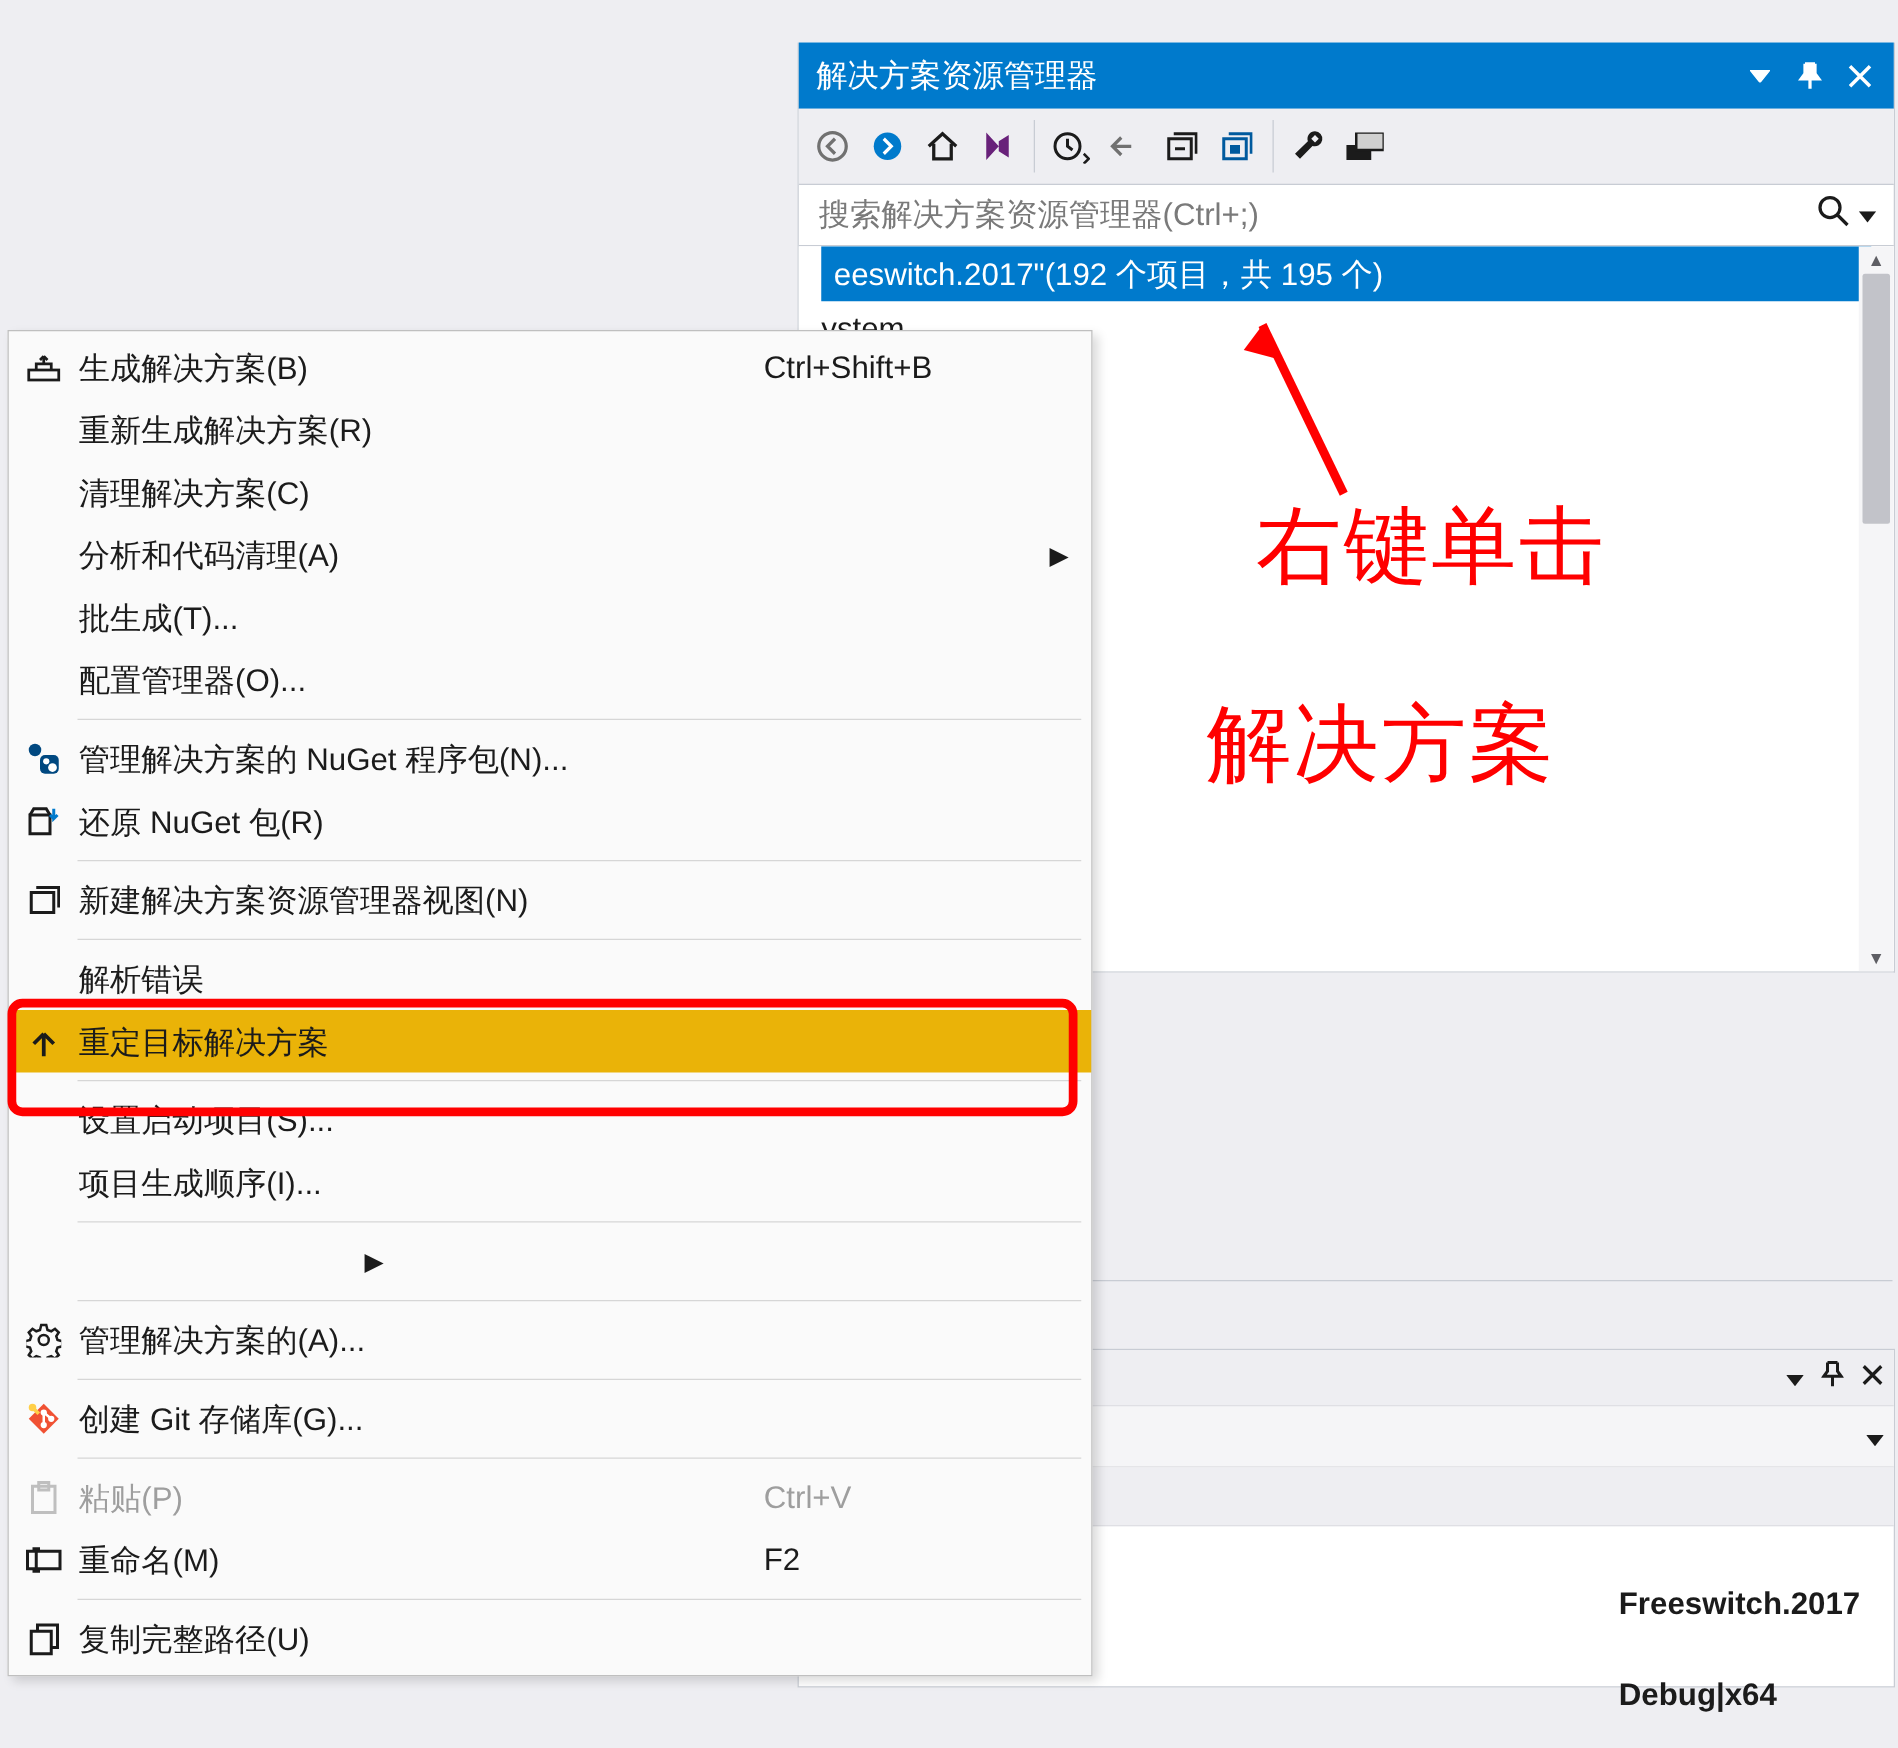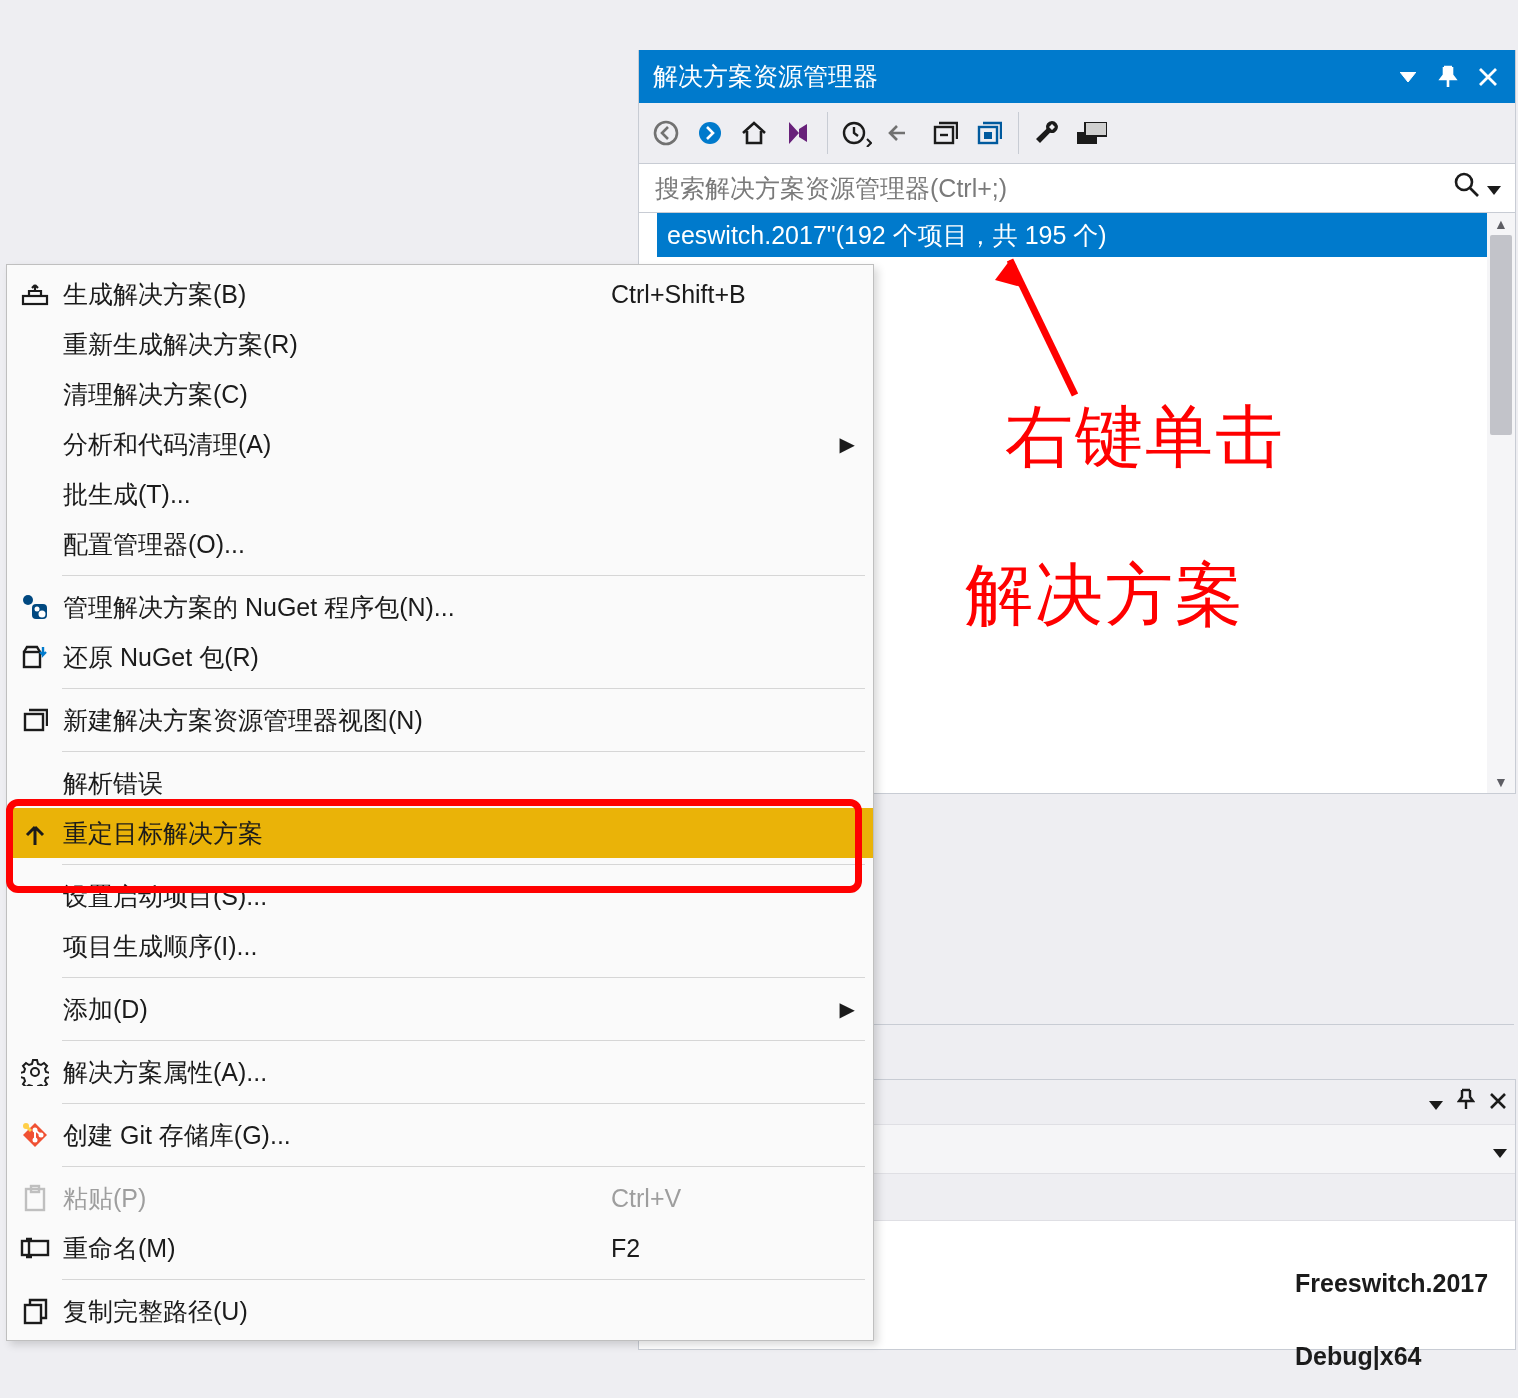--- a/index.html
+++ b/index.html
@@ -15,21 +15,20 @@
   }
   
   .panel {
     position: absolute;
     left: 638px;
     top: 34px;
     width: 876px;
     border: 1px solid #c8ccd4;
     border-top: none;
     background: #fff;
-    margin-top: 16px;
   }
   .panel-titlebar {
     background: #007acc;
     color: #fff;
     height: 53px;
     display: flex;
     align-items: center;
     padding: 0 8px 0 14px;
     font-size: 25px;
   }
@@ -526,33 +525,32 @@
     </div>
     <div class="ctx-item">
       <span class="ctx-icon"></span>
       <span class="ctx-label">项目生成顺序(I)...</span>
       <span class="ctx-short"></span>
       <span class="ctx-sub"></span>
     </div>
     <div class="ctx-sep"></div>
     <div class="ctx-item">
       <span class="ctx-icon"></span>
-      <span class="ctx-label">添加(D)</span>
       <span class="ctx-short"></span>
       <span class="ctx-sub">▶</span>
     </div>
     <div class="ctx-sep"></div>
     <div class="ctx-item">
       <span class="ctx-icon">
         <svg width="28" height="28" viewBox="0 0 28 28" fill="#1b1b1b">
           <path d="M14 9a5 5 0 100 10 5 5 0 000-10zm0 2a3 3 0 110 6 3 3 0 010-6z"></path>
           <path d="M12 2h4l1 4 3 1 3-2 3 3-2 3 1 3 4 1v4l-4 1-1 3 2 3-3 3-3-2-3 1-1 4h-4l-1-4-3-1-3 2-3-3 2-3-1-3-4-1v-4l4-1 1-3-2-3 3-3 3 2 3-1 1-4z" fill="none" stroke="#1b1b1b" stroke-width="2"></path>
         </svg>
       </span>
-      <span class="ctx-label">解决方案属性(A)...</span>
+      <span class="ctx-label">管理解决方案的(A)...</span>
       <span class="ctx-short"></span>
       <span class="ctx-sub"></span>
     </div>
     <div class="ctx-sep"></div>
     <div class="ctx-item">
       <span class="ctx-icon">
         <svg width="28" height="28" viewBox="0 0 28 28">
           <path fill="#f05133" d="M14 2l12 12-12 12L2 14 14 2z"></path>
           <circle cx="14" cy="9" r="2.5" fill="#fff"></circle>
           <circle cx="14" cy="19" r="2.5" fill="#fff"></circle>

